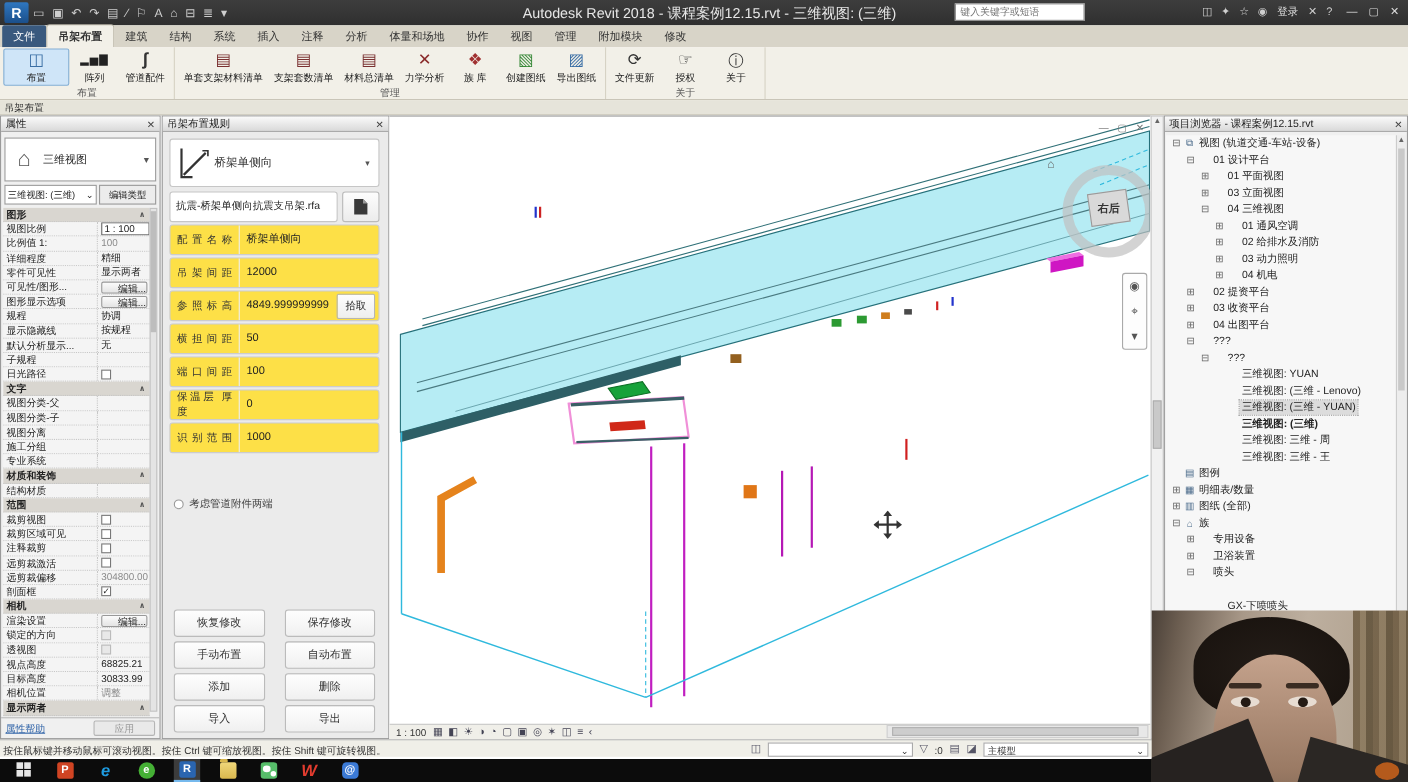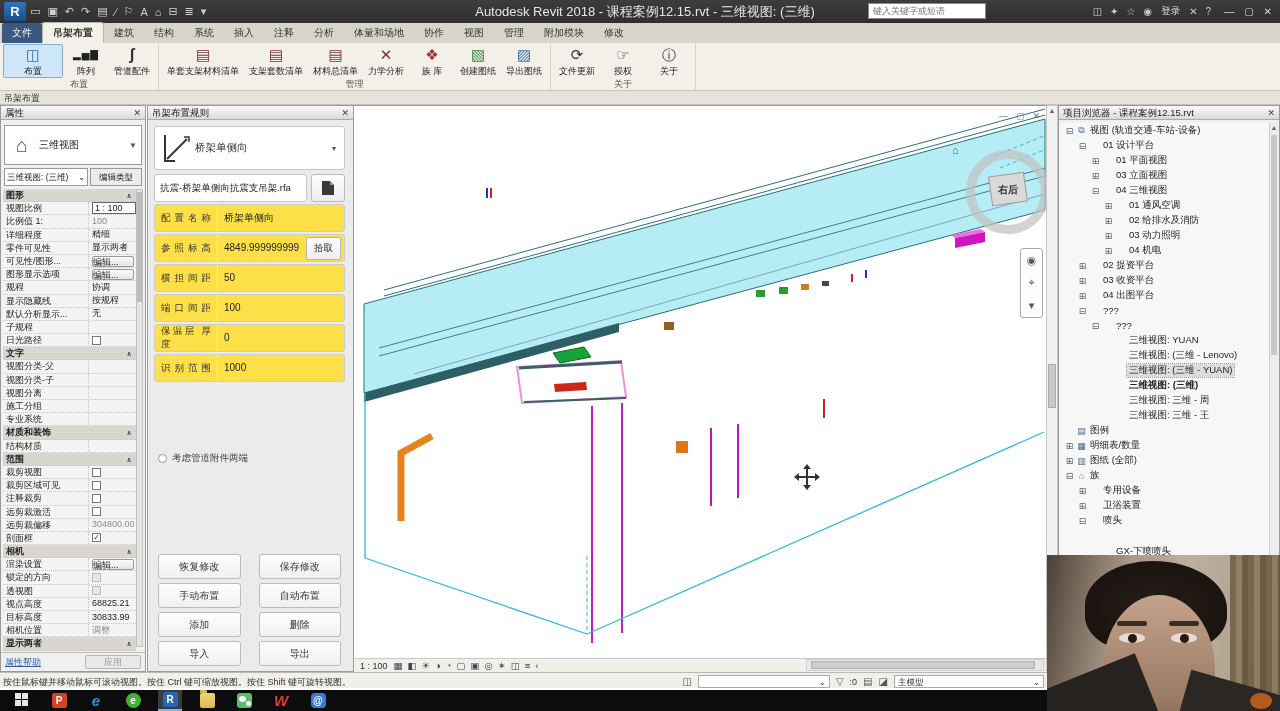--- a/index.html
+++ b/index.html
@@ -60,21 +60,21 @@
 .edit-type{width:52px;background:#ececec;border:1px solid #999;font-size:8.5px;line-height:16px;text-align:center;white-space:nowrap;}
 .p-rows{position:absolute;left:2px;top:83px;right:9px;}
 .p-row{display:flex;height:13.2px;border-bottom:1px dotted #c6c6c6;background:#f4f4f4;}
 .p-label{width:86px;padding-left:3px;white-space:nowrap;overflow:hidden;border-right:1px dotted #c6c6c6;line-height:13px;color:#222;}
 .p-val{flex:1;line-height:13px;padding-left:3px;white-space:nowrap;overflow:hidden;display:flex;align-items:center;}
 .p-row[data-kind="section"]{background:#d9d6d0;font-weight:bold;}
 .p-row[data-kind="section"] .p-label{border-right:none;width:auto;flex:1;}
 .p-row[data-kind="section"]::after{content:"∧";font-size:7px;color:#555;padding-right:4px;line-height:13px;}
 .p-text{display:inline-block;}
 .p-row[data-kind="input"] .p-text{background:#fff;border:1px solid #666;width:100%;height:12px;line-height:11px;padding-left:2px;}
-.p-row[data-kind="btn"] .p-text{background:linear-gradient(#fbfbfb,#e4e4e4);border:1px solid #999;border-radius:2px;width:95%;height:11px;line-height:10px;text-align:left;}
+.p-row[data-kind="btn"] .p-text{background:linear-gradient(#fbfbfb,#e4e4e4);border:1px solid #999;border-radius:2px;width:95%;height:11px;line-height:10px;text-align:right;}
 .p-check{display:none;width:9px;height:9px;border:1px solid #777;background:#fff;}
 .p-row[data-kind="check"] .p-check{display:inline-block;}
 .p-row.checked .p-check::after{content:"✓";display:block;font-size:8px;line-height:8px;text-align:center;color:#222;}
 .p-row.disabled .p-check{border-color:#bbb;background:#e8e8e8;}
 .p-row.gray .p-text{color:#8a8a8a;}
 .p-scroll{position:absolute;right:2px;top:83px;width:7px;bottom:24px;background:#e4e4e4;border:1px solid #c2c2c2;}
 .p-thumb{position:absolute;left:0;right:0;top:2px;height:110px;background:#bdbdbd;}
 .p-bottom{position:absolute;left:0;bottom:0;right:0;height:19px;border-top:1px solid #bbb;display:flex;justify-content:space-between;align-items:center;padding:0 4px;}
 .help-link{color:#2a5fa5;text-decoration:underline;font-size:9px;}
 .apply-btn{width:56px;height:14px;background:#e9e9e9;border:1px solid #b5b5b5;color:#9a9a9a;text-align:center;line-height:13px;border-radius:2px;}
@@ -549,20 +549,25 @@
         </svg>
     </span>
   </div>
   <div class="d-fields">
     <div class="d-row">
         <span class="d-label" able="false">配置名称</span>
         <span class="d-input">桥架单侧向</span>
 
       </div>
       <div class="d-row">
+        <span class="d-label" able="false">吊架间距</span>
+        <span class="d-input">12000</span>
+
+      </div>
+      <div class="d-row">
         <span class="d-label" able="false">参照标高</span>
         <span class="d-input">4849.999999999</span>
         <span class="d-pick">拾取</span>
       </div>
       <div class="d-row">
         <span class="d-label" able="false">横担间距</span>
         <span class="d-input">50</span>
 
       </div>
       <div class="d-row">

